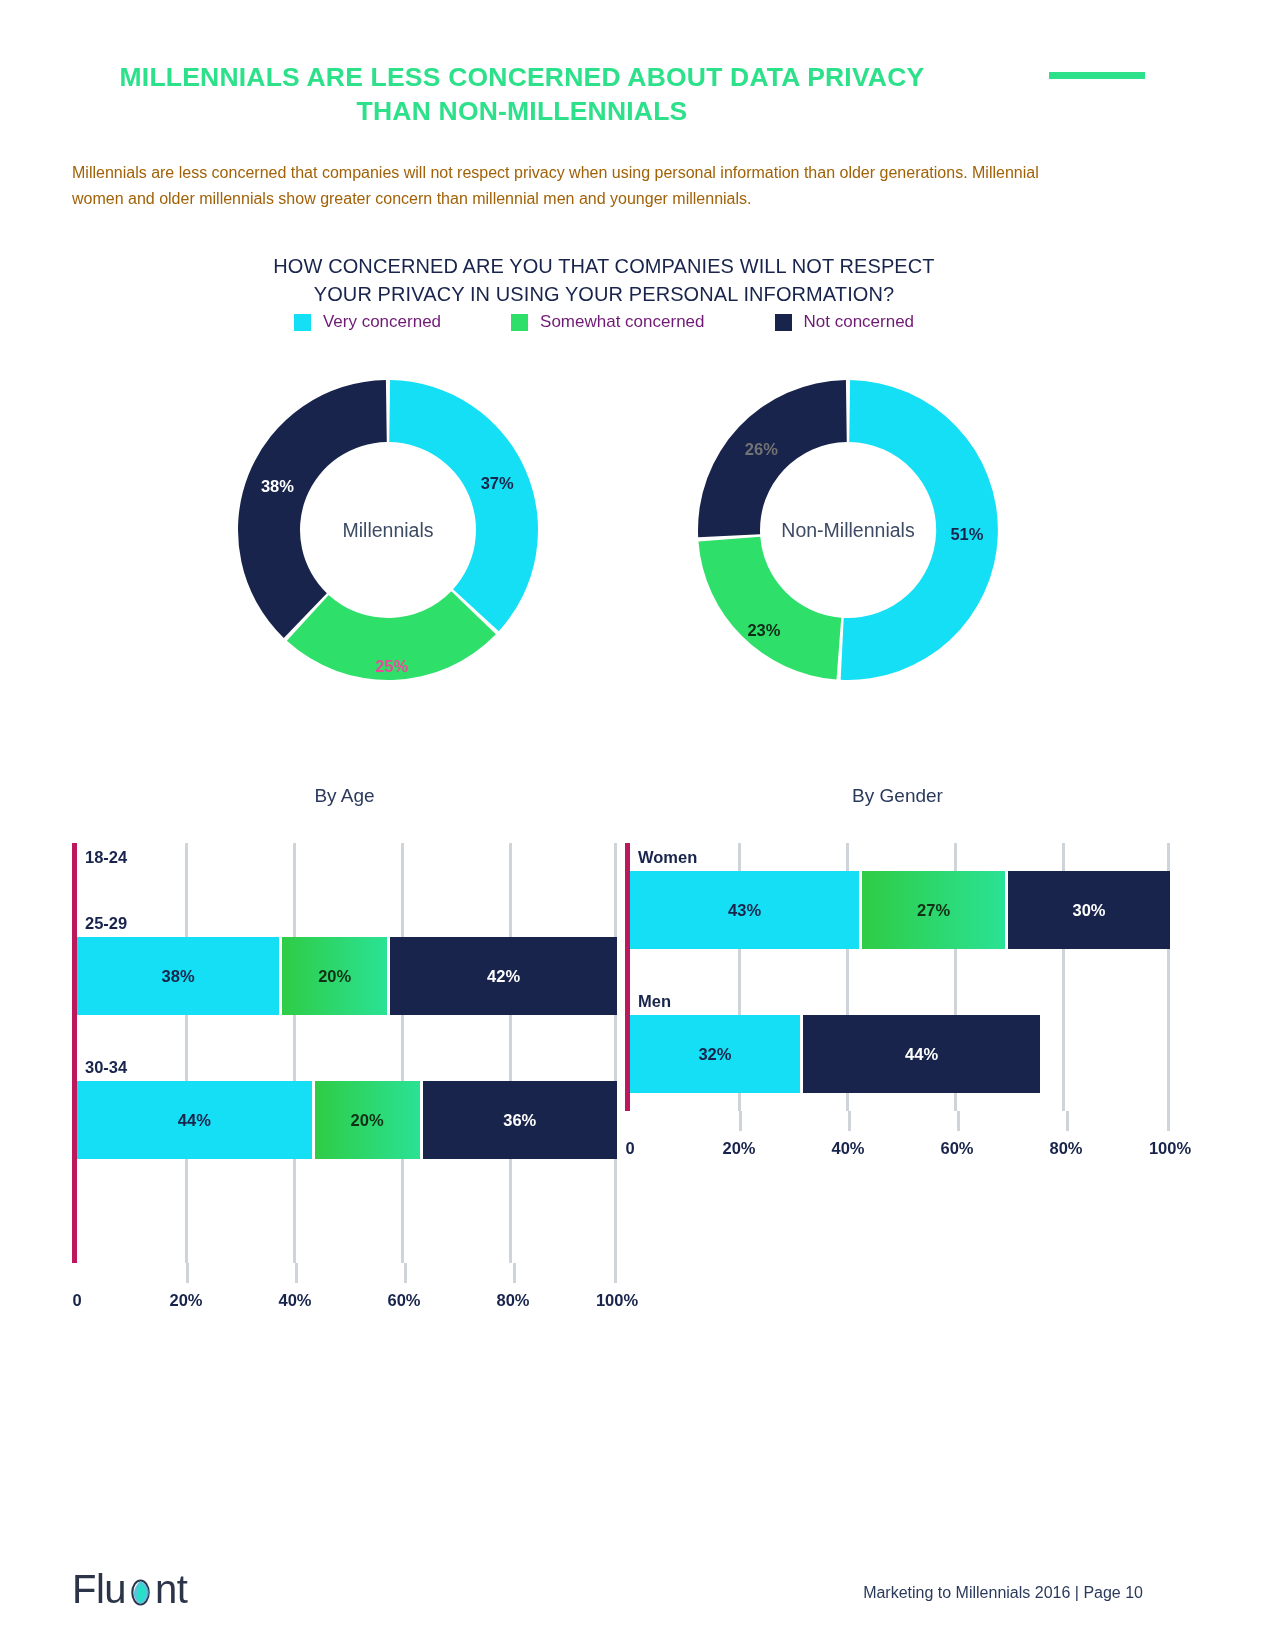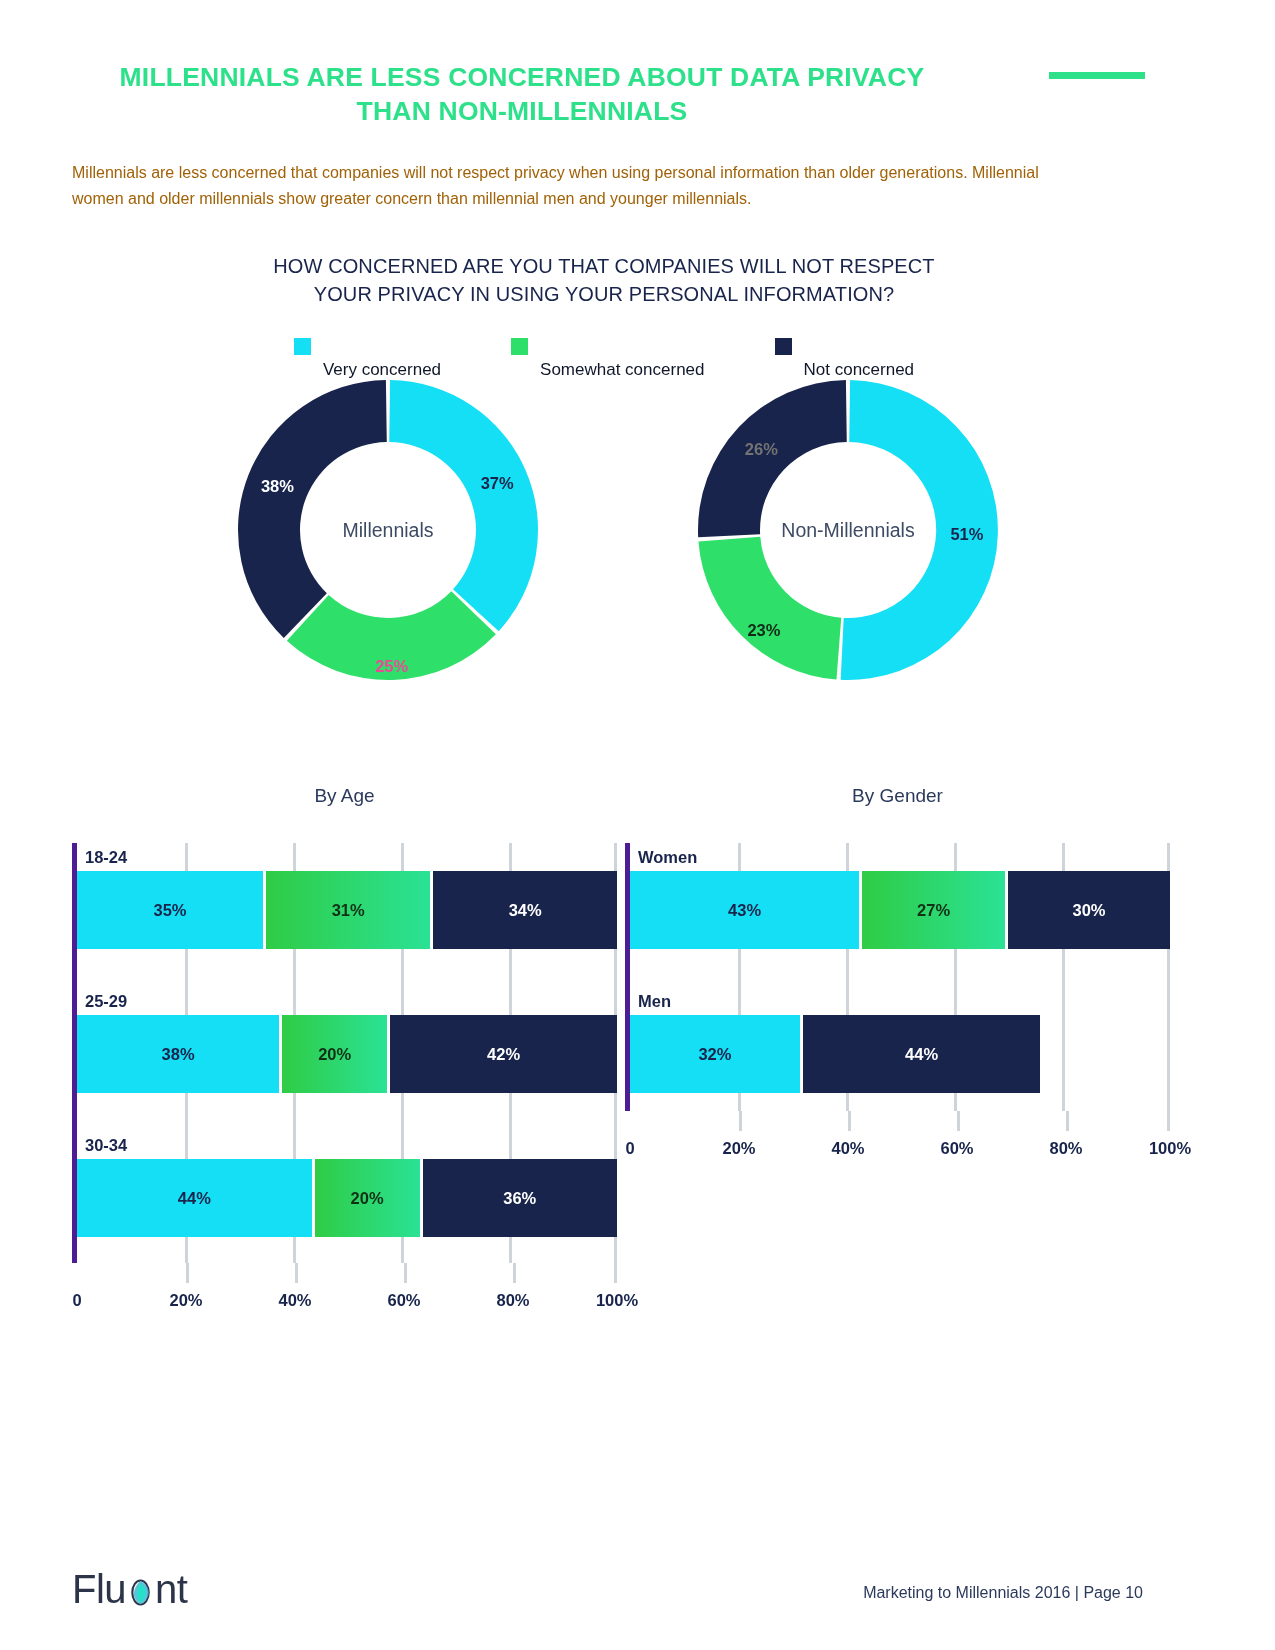--- a/index.html
+++ b/index.html
@@ -72,21 +72,21 @@
     left: 0;
     top: 312px;
     width: 1208px;
     display: flex;
     justify-content: center;
     gap: 70px;
     align-items: center;
   }
   .legend-item { display: flex; align-items: center; gap: 12px; }
   .legend-swatch { width: 17px; height: 17px; display: block; }
-  .legend-label { font-size: 17px; color: #0f172a; margin-top: 48px; }
+  .legend-label { font-size: 17px; color: #701a75; }
 
   
   .donuts { position: absolute; left: 0; top: 370px; width: 1208px; height: 320px; }
   .donut-wrap { position: absolute; width: 320px; height: 320px; }
   .donut-wrap.left  { left: 228px; }
   .donut-wrap.right { left: 688px; }
   .donut-wrap svg { display: block; width: 320px; height: 320px; }
   .donut-center {
     position: absolute; left: 0; right: 0; top: 50%;
     transform: translateY(-50%);
@@ -112,21 +112,21 @@
   .bc-title {
     text-align: center;
     font-size: 19px;
     color: #2b3a5c;
     margin-bottom: 34px;
     height: 24px;
     margin-top: 15px;
   }
   .plot {
     position: relative;
-    border-left: 5px solid #4c1d95;
+    border-left: 5px solid #be185d;
   }
   .gridlines { position: absolute; left: 0; top: 0; bottom: 0; right: 0; pointer-events: none; }
   .gridline { position: absolute; top: 0; bottom: 0; width: 3px; background: #cfd3da; }
 
   .bar-group { position: relative; }
   .cat-label {
     font-size: 16.5px;
     font-weight: bold;
     color: #18244b;
     padding-left: 8px;
@@ -272,25 +272,20 @@
         <div class="gridlines">
           <div class="gridline" style="left:20%"></div>
           <div class="gridline" style="left:40%"></div>
           <div class="gridline" style="left:60%"></div>
           <div class="gridline" style="left:80%"></div>
           <div class="gridline" style="left:calc(100% - 3px)"></div>
         </div>
 
         <div class="bar-group">
           <div class="cat-label">18-24</div>
-          <div class="bar-row">
-            <div class="seg c-very" style="width:35%">35%</div>
-            <div class="seg c-some" style="width:31%">31%</div>
-            <div class="seg c-not" style="width:34%">34%</div>
-          </div>
         </div>
         <div class="spacer"></div>
 
         <div class="bar-group">
           <div class="cat-label">25-29</div>
           <div class="bar-row">
             <div class="seg c-very" style="width:38%">38%</div>
             <div class="seg c-some" style="width:20%">20%</div>
             <div class="seg c-not" style="width:42%">42%</div>
           </div>

